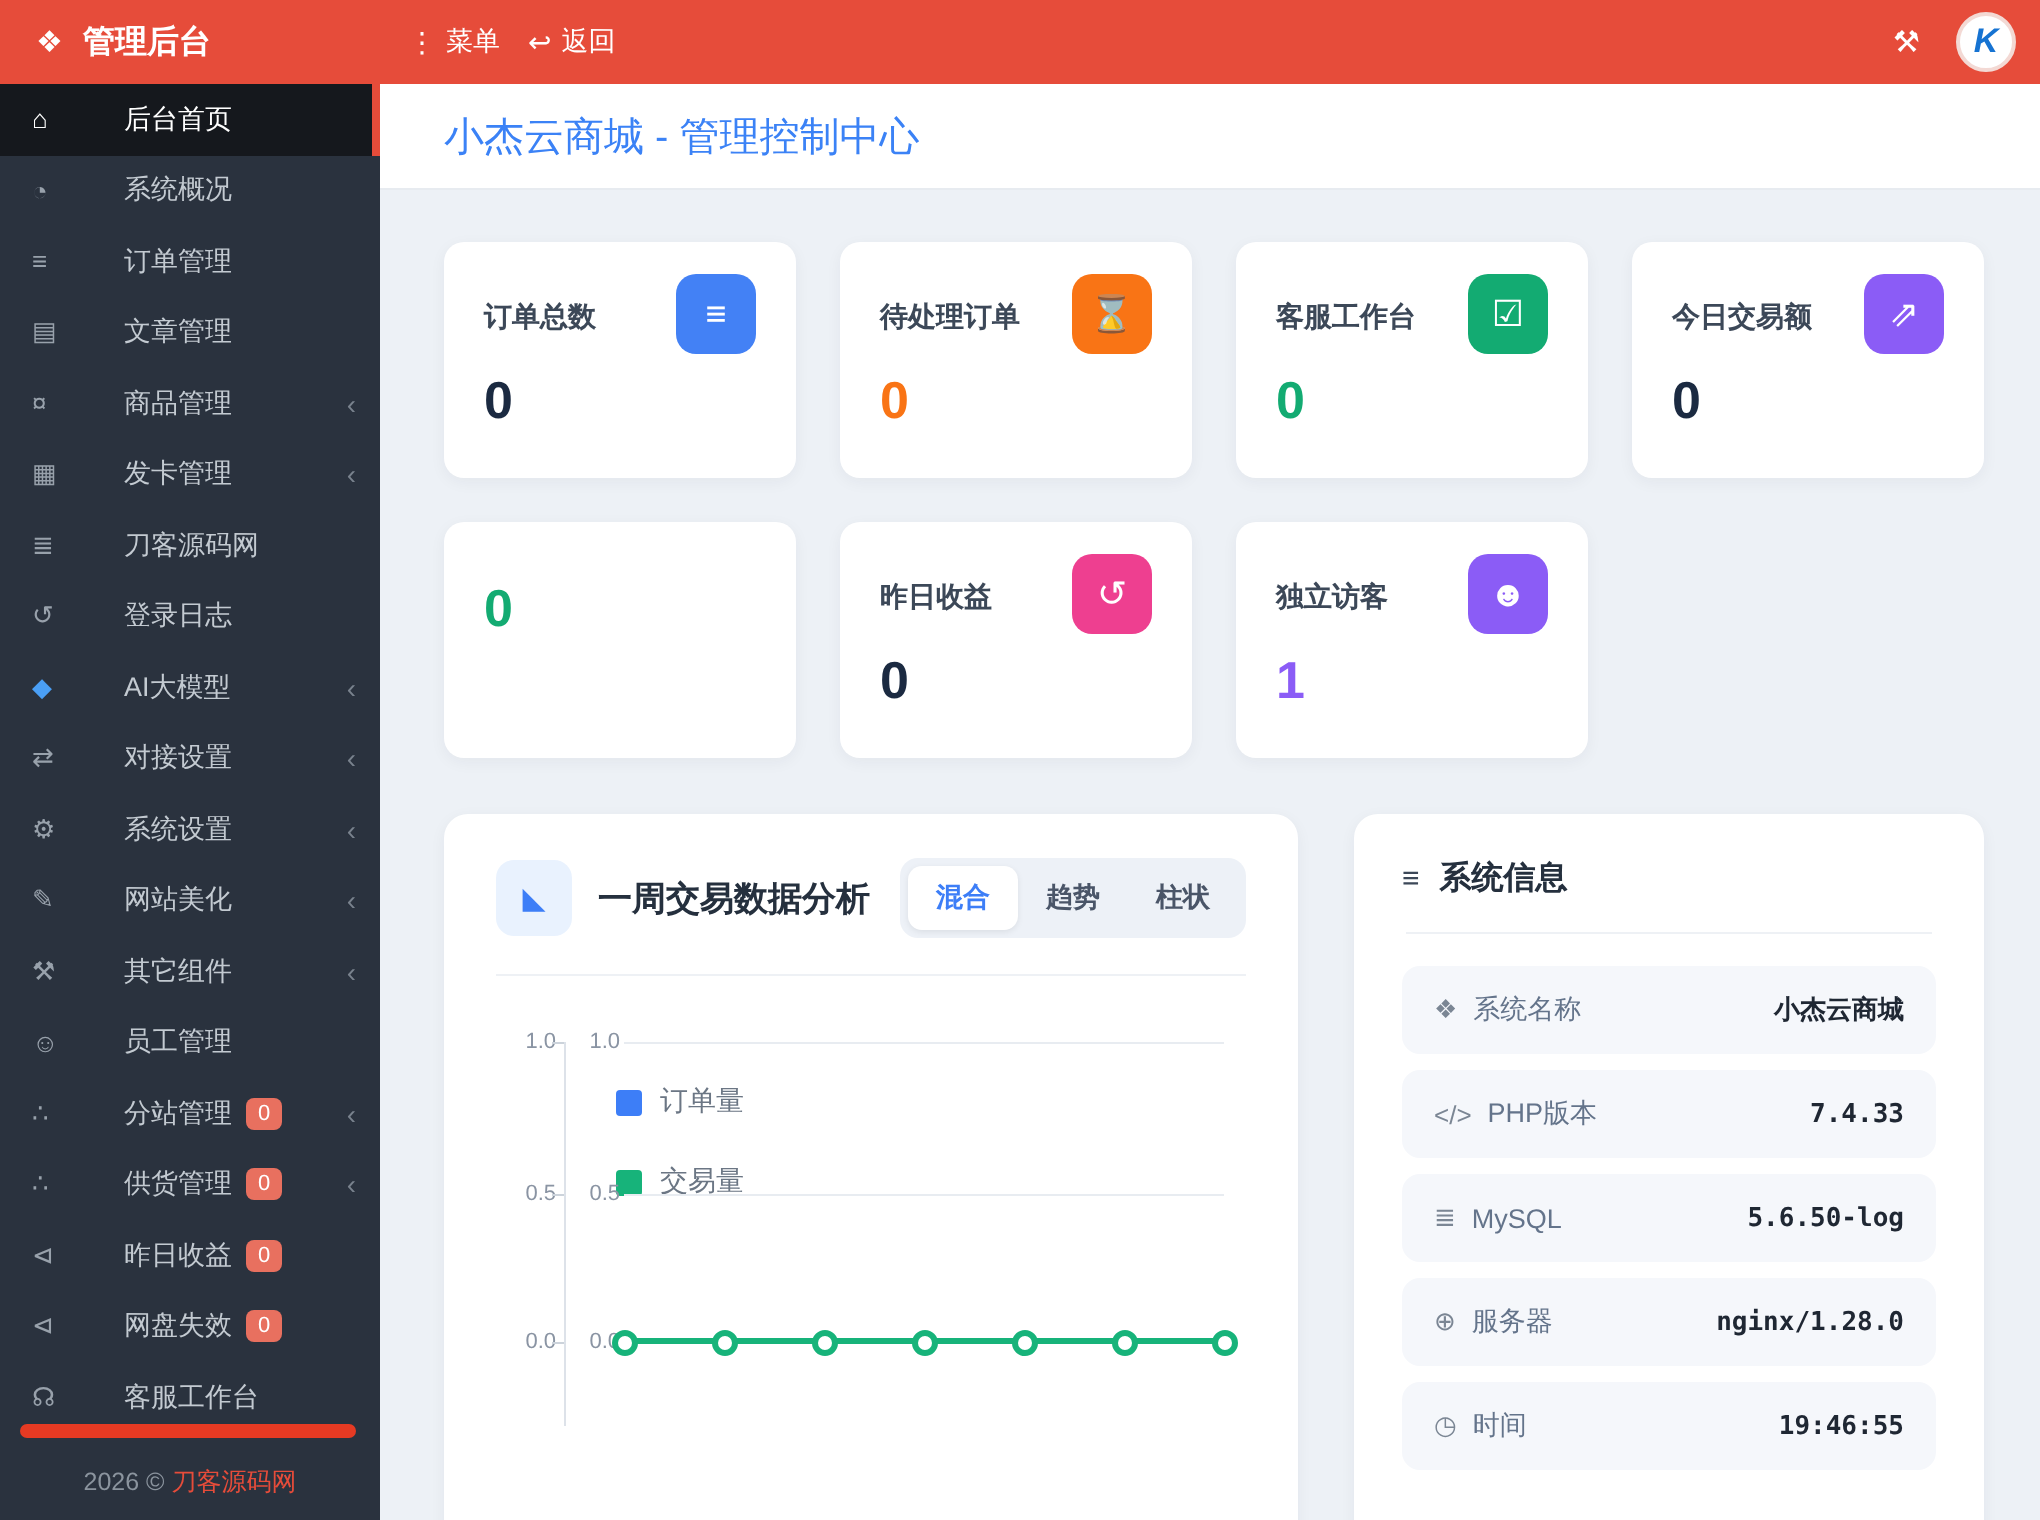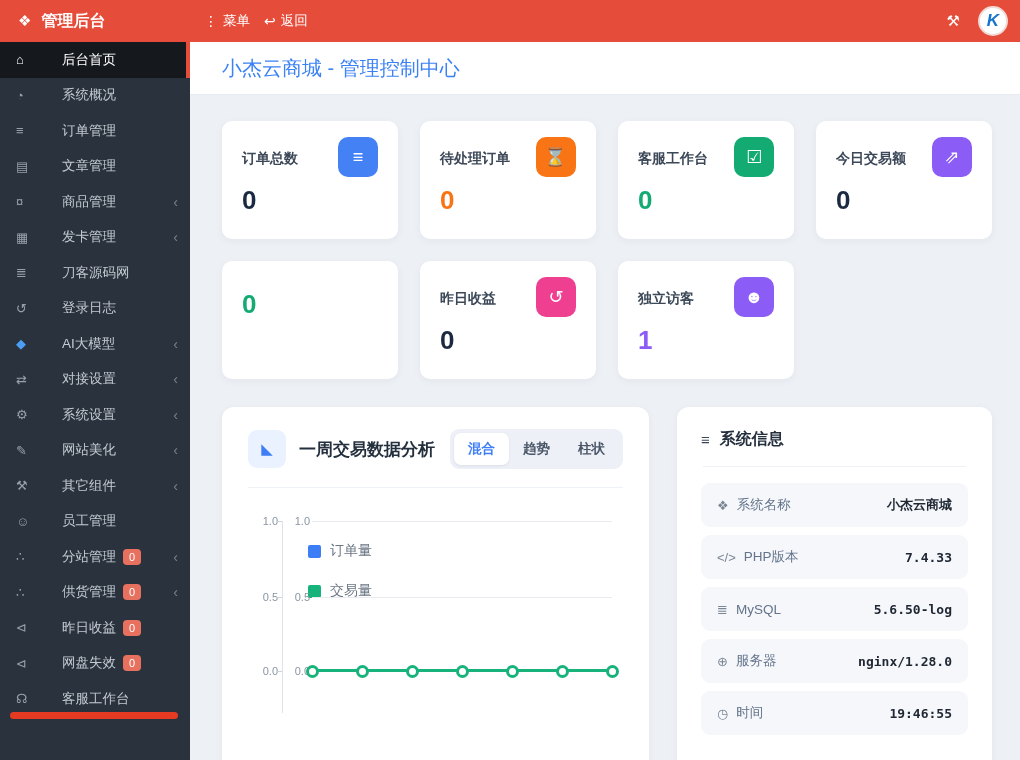--- a/index.html
+++ b/index.html
@@ -250,20 +250,23 @@
         <span class="nav-badge">0</span>
 
       </div>
       <div class="nav-item">
         <span class="nav-icon">☊</span>
         <span class="nav-label">客服工作台</span>
 
       </div>
     </div>
   <div class="side-scrollbar"></div>
+  <div class="side-footer">
+    <span>2026 © </span><a>刀客源码网</a>
+  </div>
 </div>
 
 <div class="main">
   <div class="page-header">
     <div class="page-title">小杰云商城 - 管理控制中心</div>
   </div>
 
   <div class="stats-grid">
 
   <div class="card">

